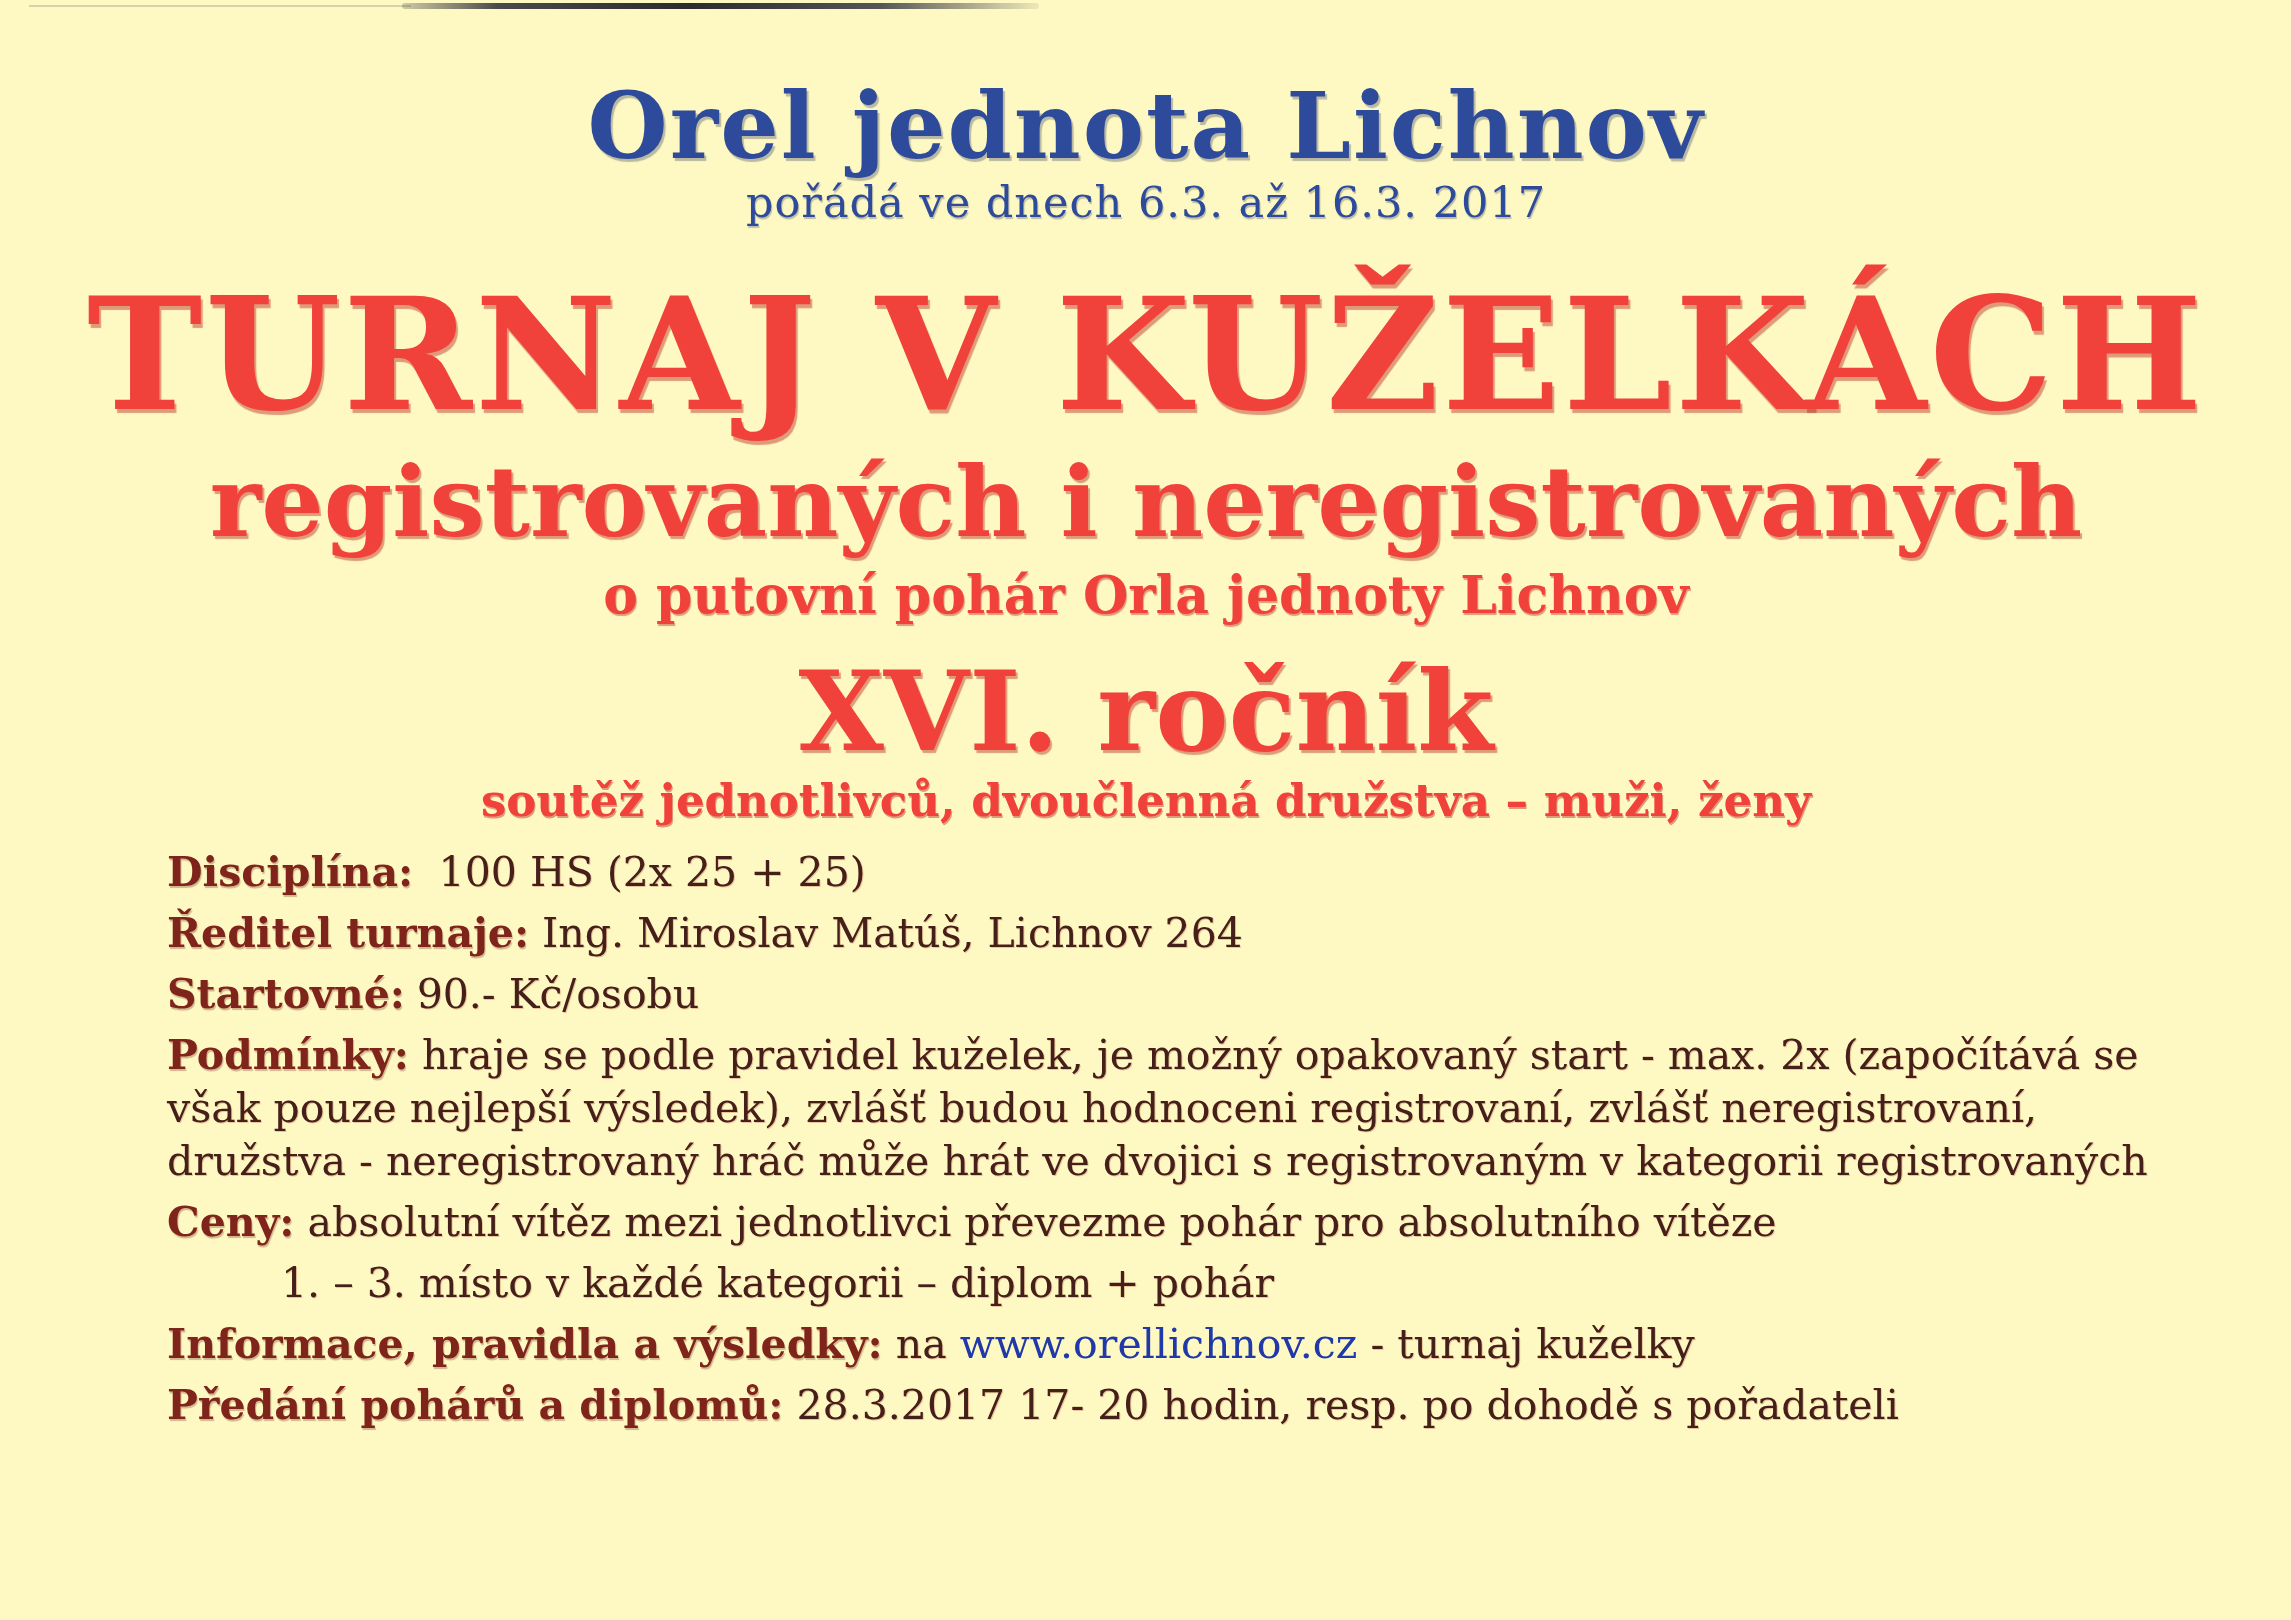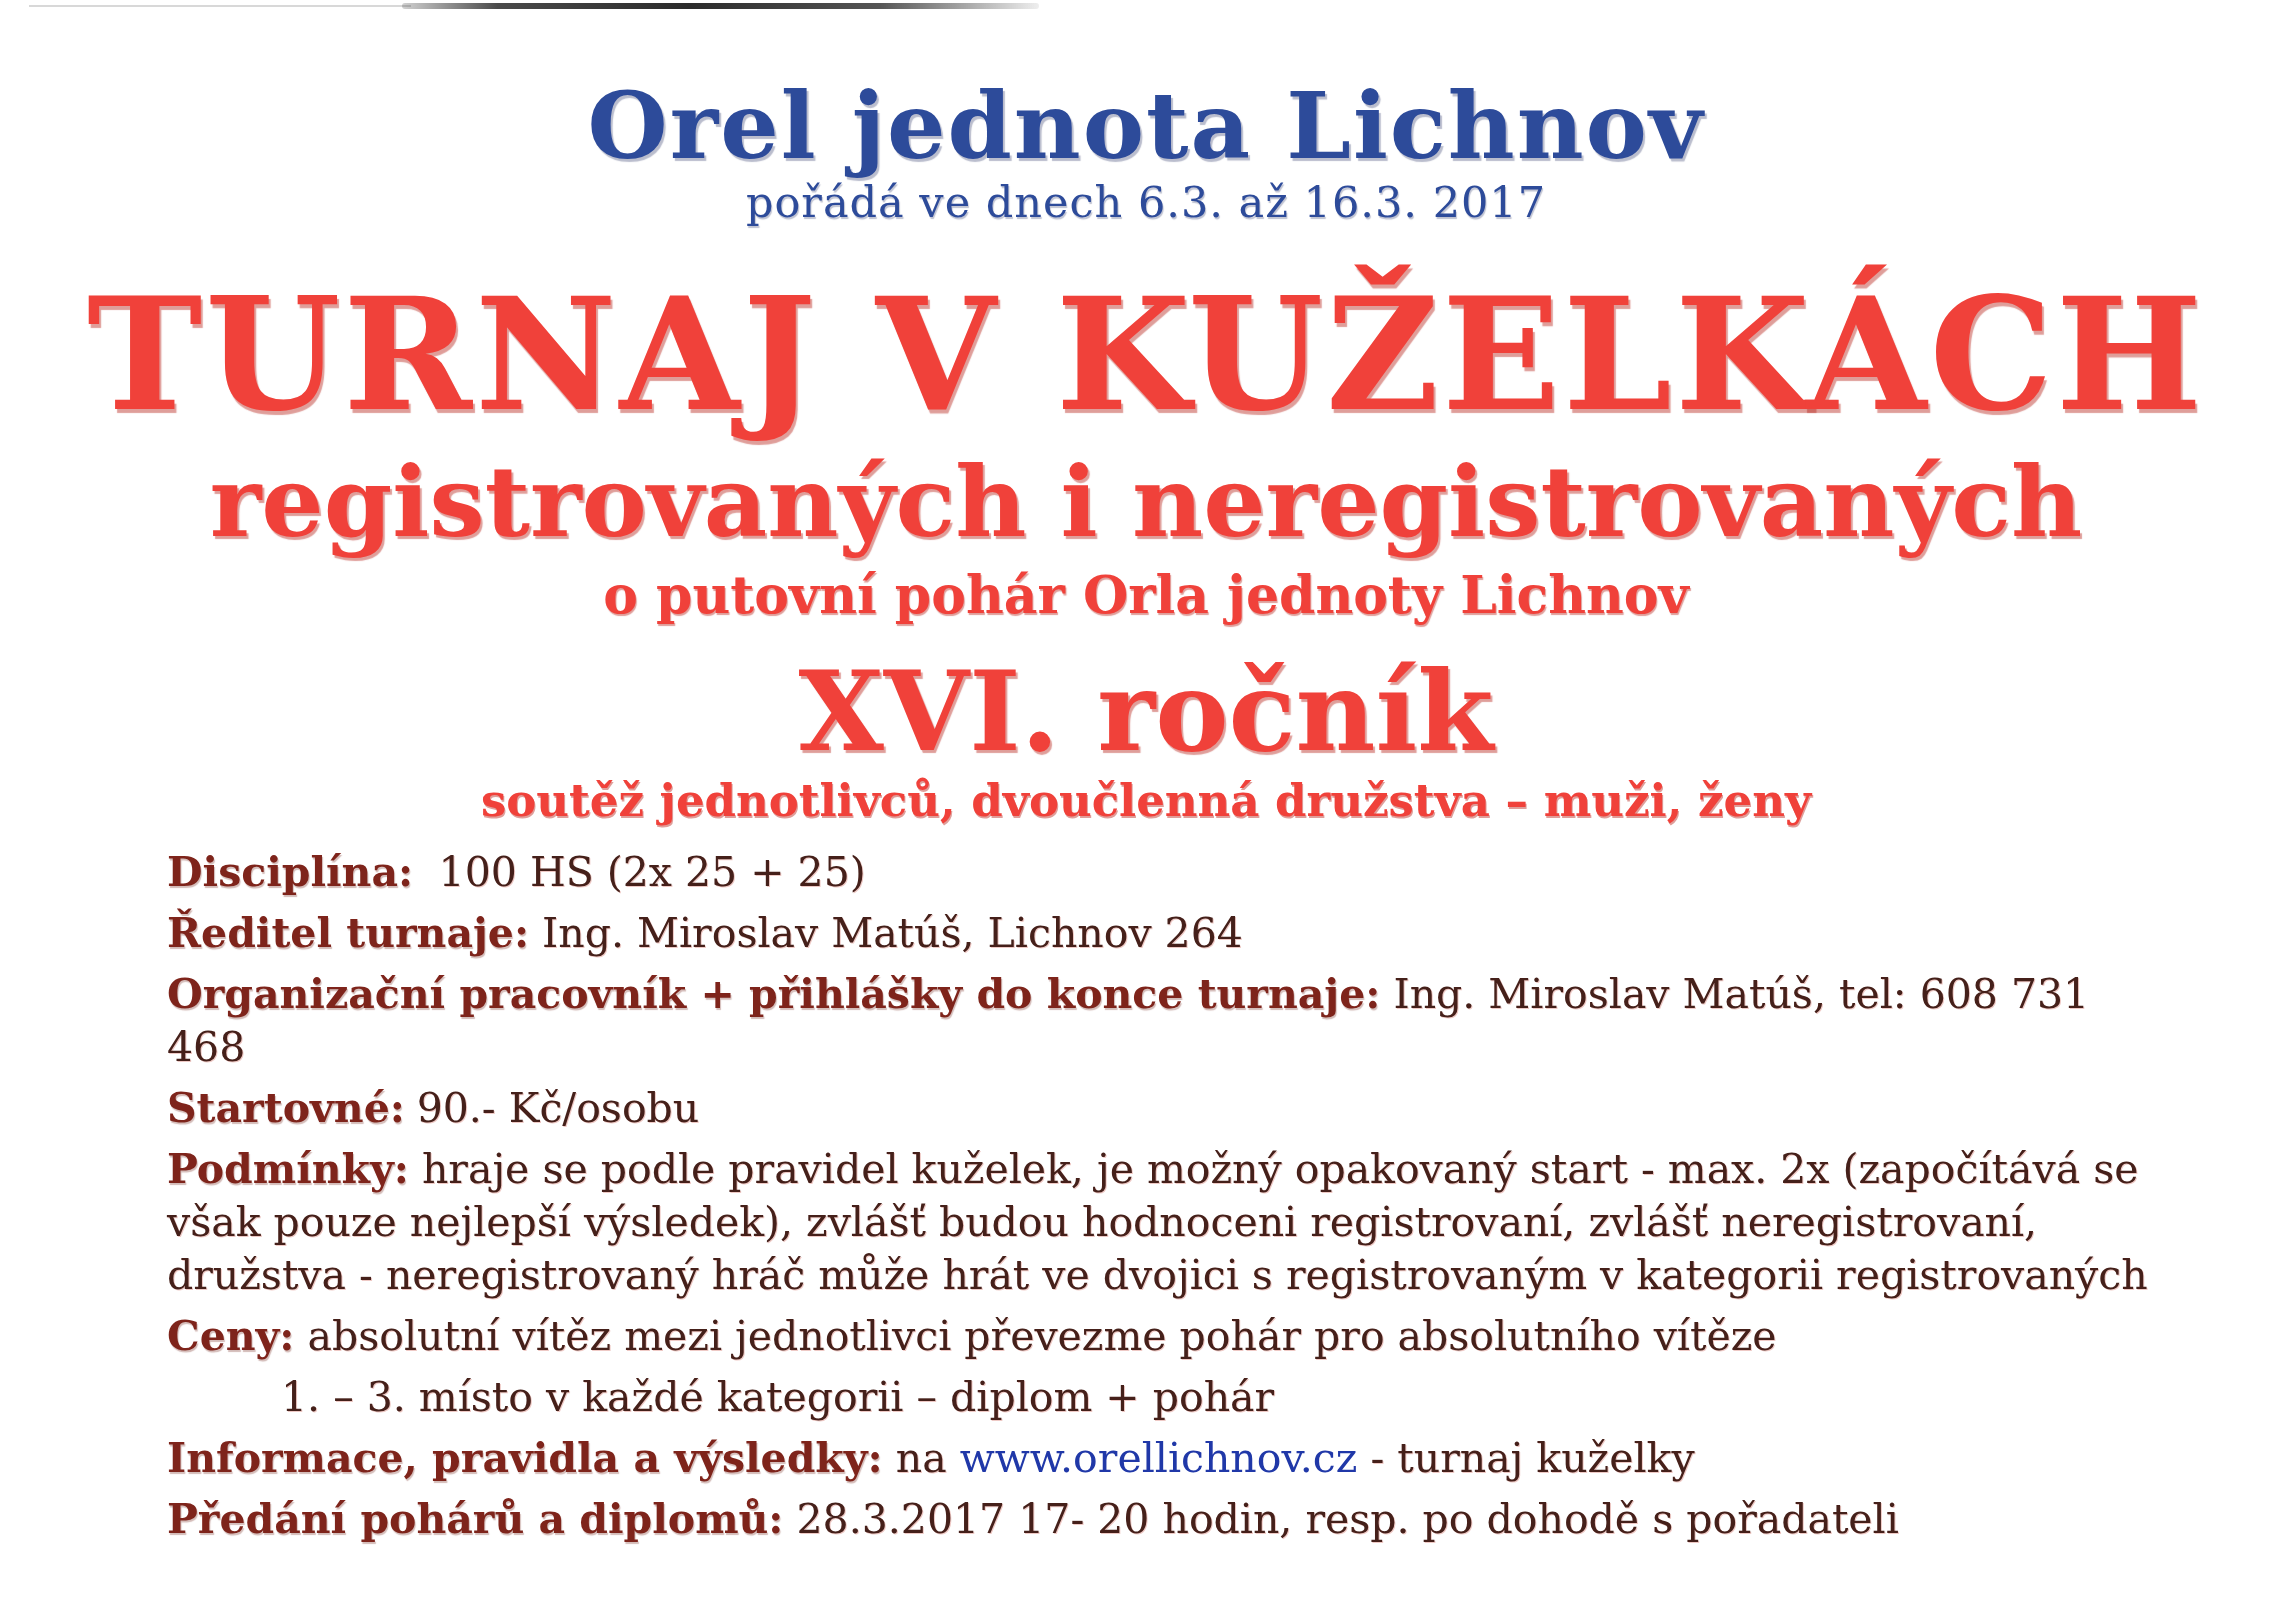--- a/index.html
+++ b/index.html
@@ -11,21 +11,21 @@
     --body: #45201a;
     --link: #2038a8;
   }
   * { box-sizing: border-box; }
   html, body { margin: 0; padding: 0; background: #e8e8e8; }
   .page {
     position: relative;
     width: 2292px;
     height: 1620px;
     margin: 0 auto;
-    background: #ffffff;
+    background: #fef9c3;
     overflow: hidden;
     font-family: "DejaVu Serif", "Liberation Serif", serif;
   }
   
   .scan-smear {
     position: absolute;
     top: 2.9px; left: 402px;
     width: 637px; height: 5.9px;
     background: linear-gradient(to right,
       rgba(70,70,70,0.25) 0%, #4a4a4a 15%, #2b2b2b 45%, #555 75%, rgba(90,90,90,0.1) 100%);
@@ -147,22 +147,20 @@
   </section>
 
   <section class="details">
 
     <p class="line"><strong class="lbl">Disciplína:</strong><span class="gap-wide">100 HS  (2x 25 + 25)</span></p>
 
 
     <p class="line"><strong class="lbl">Ředitel turnaje:</strong>
       <span>Ing. Miroslav Matúš, Lichnov 264</span></p>
 
-    <p class="line"><strong class="lbl">Organizační pracovník + přihlášky do konce turnaje:</strong>
-      <span>Ing. Miroslav Matúš, tel: 608 731 468</span></p>
 
     <p class="line"><strong class="lbl">Startovné:</strong><span class="gap-mid">90.- Kč/osobu</span></p>
 
     <p class="line"><strong class="lbl">Podmínky:</strong>
       <span>hraje se podle pravidel kuželek, je možný opakovaný start  - max. 2x (započítává se však pouze nejlepší výsledek), zvlášť budou hodnoceni registrovaní, zvlášť neregistrovaní, družstva - neregistrovaný hráč může hrát ve dvojici s registrovaným v kategorii registrovaných</span></p>
 
     <p class="line"><strong class="lbl">Ceny:</strong>
       <span>absolutní vítěz mezi jednotlivci převezme pohár pro absolutního vítěze</span></p>
 
     <p class="line indent"><span>1. – 3. místo v každé kategorii – diplom + pohár</span></p>

